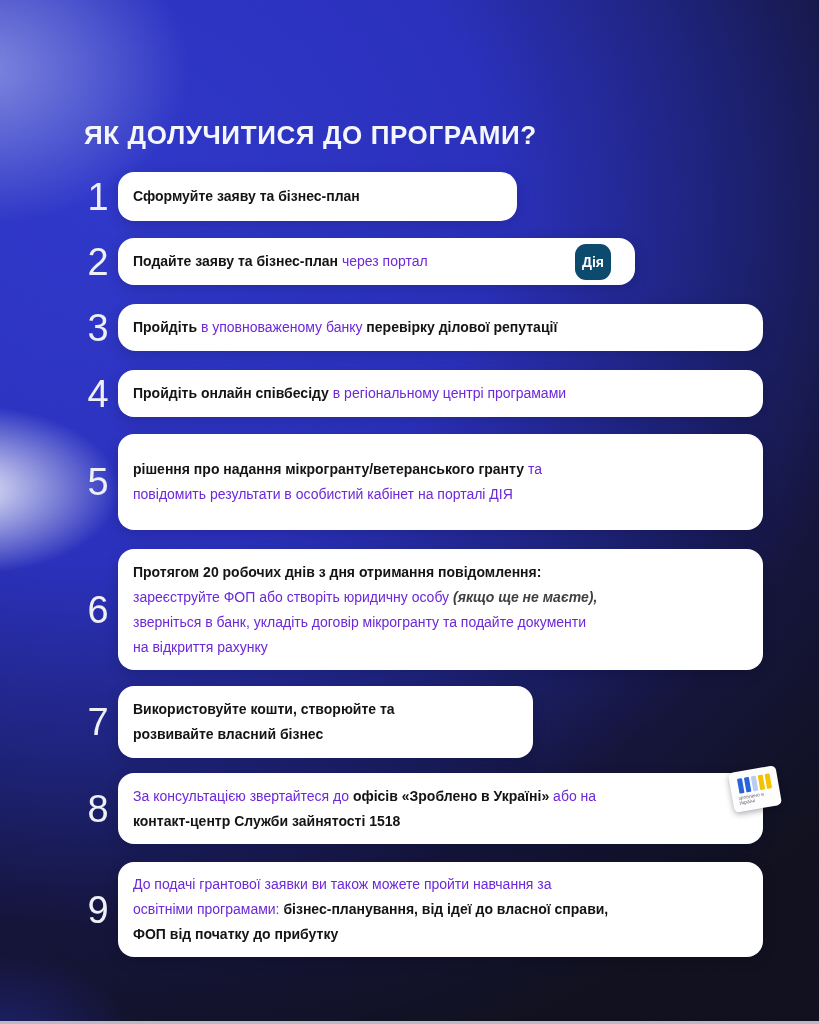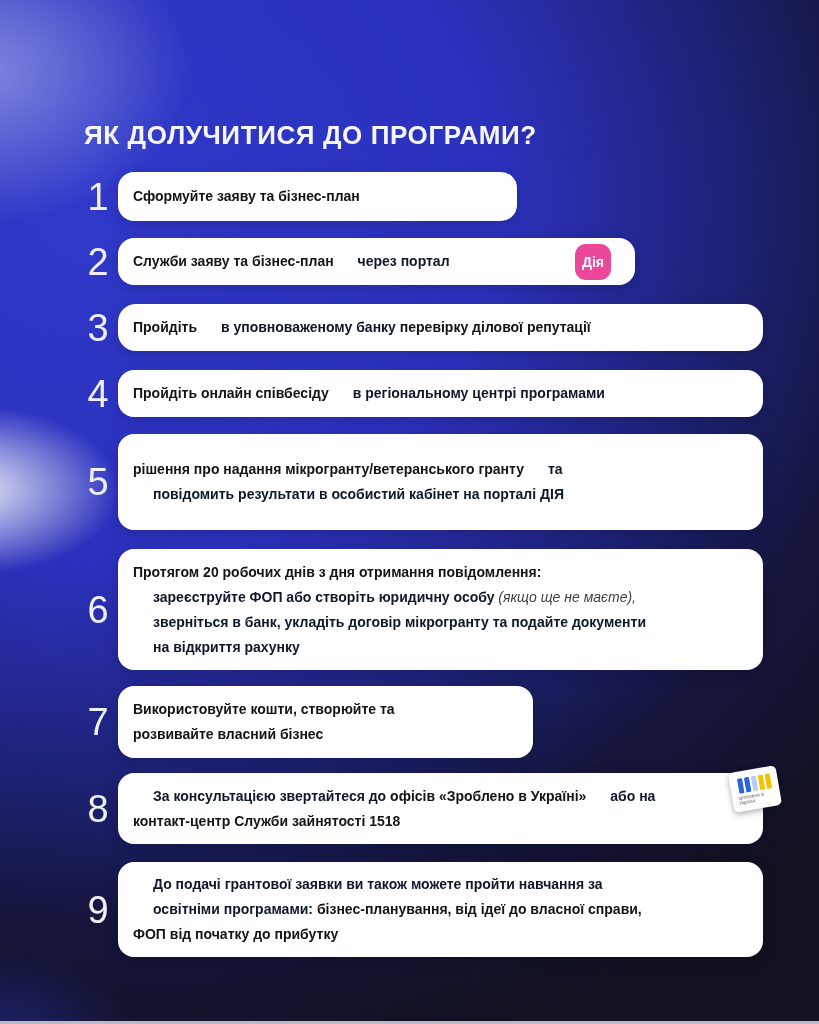--- a/index.html
+++ b/index.html
@@ -25,22 +25,22 @@
   }
   .card{
     position:absolute;left:118px;top:0;height:100%;
     background:#ffffff;border-radius:16px;
     box-shadow:0 4px 14px rgba(5,6,25,0.18);
     display:flex;flex-direction:column;justify-content:center;
     padding:0 20px 0 15px;box-sizing:border-box;
   }
   .line{white-space:nowrap;font-size:14px;line-height:25px;color:#3f3f3f;}
   .seg-bold{font-weight:700;color:#141414;}
-  .seg-reg{font-weight:700;color:#0f172a;margin-left:20px;}
-  .seg-ital{font-weight:400;font-style:italic;color:#3f3f3f;}
+  .seg-reg{font-weight:400;color:#6d28d9;}
+  .seg-ital{font-weight:700;font-style:italic;color:#3f3f3f;}
   .diia{
     position:absolute;right:24px;top:50%;transform:translateY(-50%);
     width:36px;height:36px;border-radius:11px;background:#0b0b0b;
     color:#fff;font-size:14px;font-weight:700;
     display:flex;align-items:center;justify-content:center;
   }
   .miu{
     position:absolute;right:-16px;top:-4px;transform:rotate(-10deg);
     width:48px;height:40px;background:#fdfdfd;border-radius:5px;
     box-shadow:0 2px 6px rgba(5,6,25,0.35);
@@ -72,22 +72,22 @@
   <div class="row" style="top: 172px; height: 49px;">
     <div class="num">1</div>
     <div class="card" style="width: 399px;">
           <div class="line"><span class="seg-bold">Сформуйте заяву та бізнес-план</span></div>
         </div>
   </div>
 
   <div class="row" style="top: 238px; height: 47px;">
     <div class="num">2</div>
     <div class="card" style="width: 517px;">
-          <div class="line"><span class="seg-bold">Служби заяву та бізнес-план</span><span class="seg-reg"> через портал</span></div>
-          <div class="diia" style="background: #ec4899; color: rgb(255, 255, 255);">Дія</div>
+          <div class="line"><span class="seg-bold">Подайте заяву та бізнес-план</span><span class="seg-reg"> через портал</span></div>
+          <div class="diia" style="background: #0c4a6e; color: rgb(255, 255, 255);">Дія</div>
         </div>
   </div>
 
   <div class="row" style="top: 304px; height: 47px;">
     <div class="num">3</div>
     <div class="card" style="width: 645px; border-radius: 18px;">
           <div class="line"><span class="seg-bold">Пройдіть</span><span class="seg-reg"> в уповноваженому банку </span><span class="seg-bold">перевірку ділової репутації</span></div>
         </div>
   </div>
 

